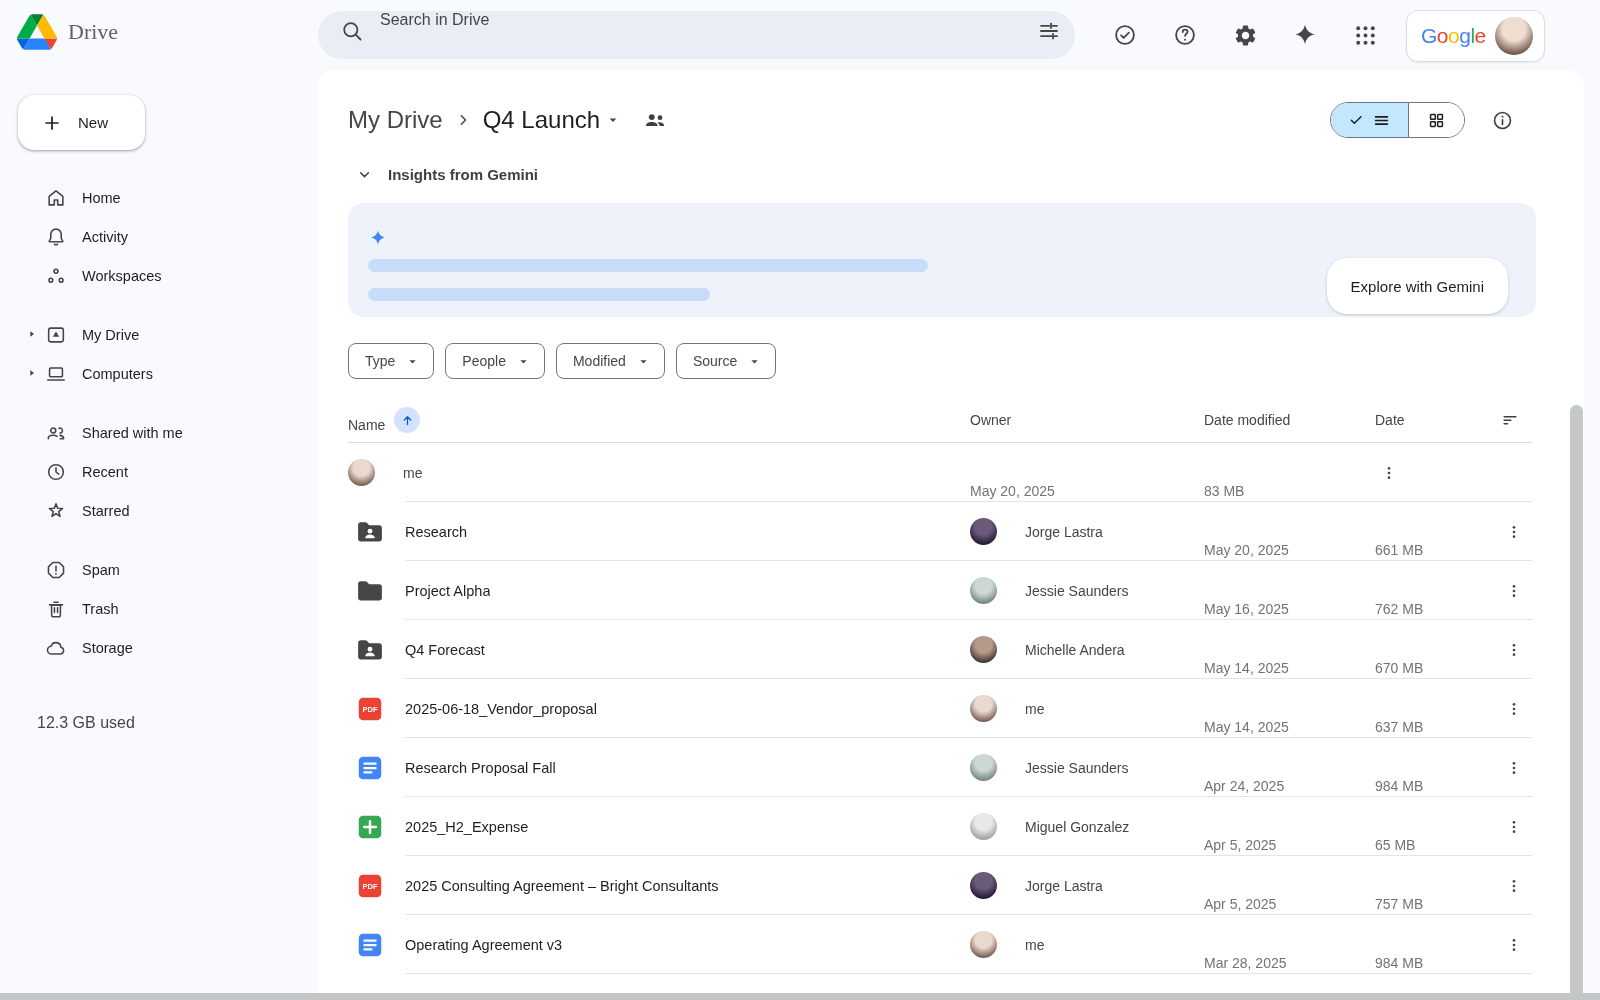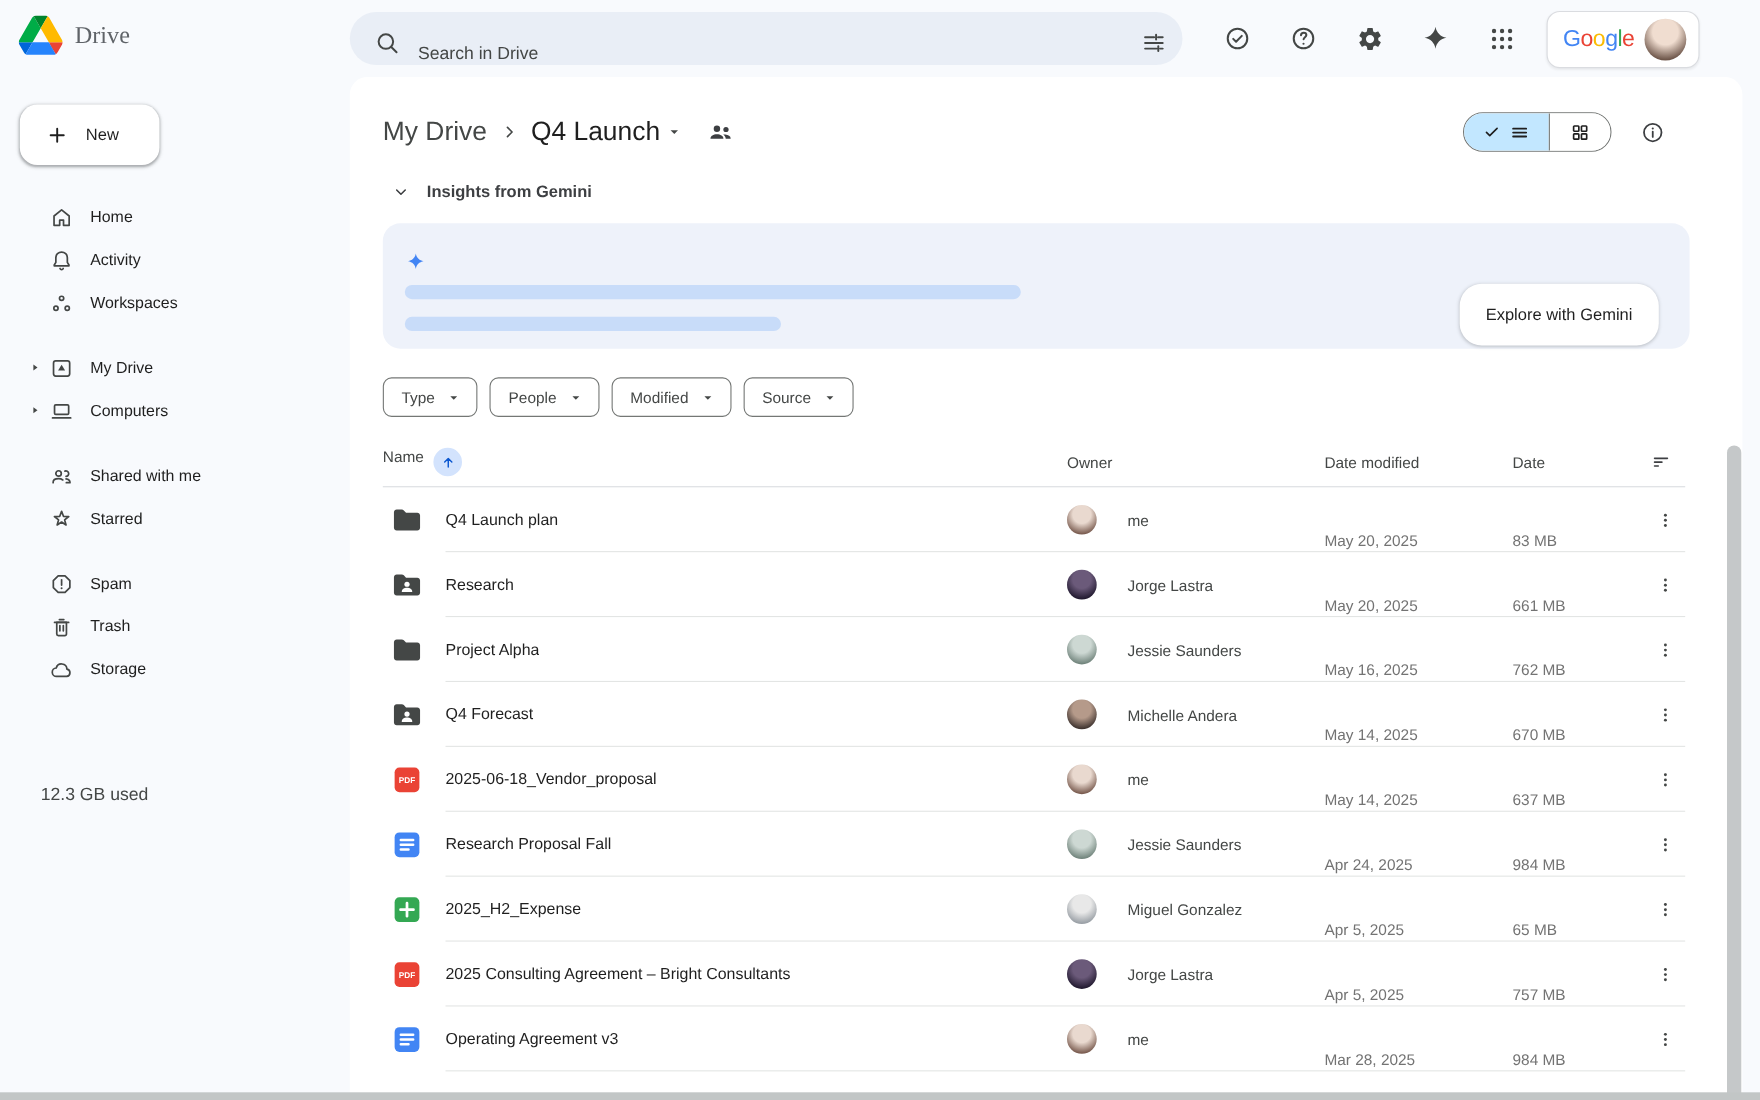--- a/index.html
+++ b/index.html
@@ -15,21 +15,21 @@
 
   
   .topbar { position:absolute; top:0; left:0; width:1600px; height:70px; }
   .brand { position:absolute; left:17px; top:14px; display:flex; align-items:center; gap:11px; }
   .brand-logo { width:40px; height:36px; }
   .brand-name { font-size:22px; color:#5f6368;font-family:Liberation Serif, serif; }
 
   .searchbar {
     position:absolute; left:318px; top:11px; width:757px; height:48px;
     background:#e9eef6; border-radius:24px;
-    display:flex; align-items:flex-end; padding:0 6px 0 14px;
+    display:flex; align-items:flex-start; padding:0 6px 0 14px;
   }
   .searchbar .s-icon { width:40px; height:40px; display:flex; align-items:center; justify-content:center; border-radius:50%; }
   .searchbar input {
     flex:1; border:none; outline:none; background:transparent;
     font-family:"Liberation Sans",sans-serif; font-size:16px; color:#1f1f1f; padding-left:8px;
   }
   .searchbar input::placeholder { color:#444746; opacity:1; }
   .tune-btn { width:40px; height:40px; border:none; background:transparent; border-radius:50%; display:flex; align-items:center; justify-content:center; cursor:pointer; }
 
   .topbar-icons { position:absolute; left:1103px; top:13px; display:flex; align-items:center; gap:16px; }
@@ -115,21 +115,21 @@
   .grid-cols {
     display:grid;
     grid-template-columns: 1fr 234px 171px 125px 32px;
     align-items:center;
   }
   .table-head {
     position:absolute; top:328px; left:30px; right:52px; height:45px;
     border-bottom:1px solid #dadce0;
     font-size:14px; font-weight:500; color:#444746;
   }
-  .th-name { display:flex; align-items:flex-start; gap:9px; cursor:pointer; }
+  .th-name { display:flex; align-items:flex-end; gap:9px; cursor:pointer; }
   .sort-bubble { width:26px; height:26px; border-radius:50%; background:#d3e3fd; display:flex; align-items:center; justify-content:center; }
   .th-sort { justify-self:start; border:none; background:transparent; cursor:pointer; display:flex; }
 
   .rows { position:absolute; top:373px; left:30px; right:52px; }
   .row { height:59px; position:relative; cursor:pointer; }
   .row::after { content:""; position:absolute; left:57px; right:0; bottom:0; border-bottom:1px solid #e3e5e4; }
   .cell-name { display:flex; align-items:center; gap:20px; padding-left:7px; min-width:0; }
   .file-icon { width:30px; height:30px; flex:none; }
   .file-name { font-size:14.5px; font-weight:500; color:#1f1f1f; white-space:nowrap; overflow:hidden; text-overflow:ellipsis; }
   .cell-owner { display:flex; align-items:center; gap:28px; font-size:14px; color:#444746; }
@@ -289,20 +289,29 @@
             <svg width="22" height="22" viewBox="0 0 24 24" fill="none" stroke="#444746" stroke-width="1.7" stroke-linecap="round" stroke-linejoin="round">
               <circle cx="9" cy="9.2" r="2.7"></circle>
               <path d="M3.6 18.3v-.4c0-2.1 2.4-3.5 5.4-3.5 1.7 0 3.2.5 4.2 1.2M15.3 6.9a2.7 2.7 0 1 1 1.1 5.2M16.4 14.6c2.3.4 3.9 1.6 3.9 3.3v.4h-3.6"></path>
             </svg>
           </span>
           <span>Shared with me</span>
         </div>
         <div class="nav-item">
           <span class="nav-icon">
             <svg width="22" height="22" viewBox="0 0 24 24" fill="none" stroke="#444746" stroke-width="1.7" stroke-linecap="round" stroke-linejoin="round">
+              <circle cx="12" cy="12" r="8"></circle>
+              <path d="M12 7.5V12l3 2.3"></path>
+            </svg>
+          </span>
+          <span>Recent</span>
+        </div>
+        <div class="nav-item">
+          <span class="nav-icon">
+            <svg width="22" height="22" viewBox="0 0 24 24" fill="none" stroke="#444746" stroke-width="1.7" stroke-linecap="round" stroke-linejoin="round">
               <path d="m12 4.2 1.85 4.9 5.25.25-4.1 3.3 1.4 5.05L12 14.8l-4.4 2.9 1.4-5.05-4.1-3.3 5.25-.25z"></path>
             </svg>
           </span>
           <span>Starred</span>
         </div>
       </div>
       <div class="nav-group">
         <div class="nav-item">
           <span class="nav-icon">
             <svg width="22" height="22" viewBox="0 0 24 24" fill="none" stroke="#444746" stroke-width="1.7" stroke-linecap="round" stroke-linejoin="round">
@@ -445,28 +454,20 @@
     <div>Date</div>
     <button class="th-sort">
       <svg width="20" height="20" viewBox="0 0 24 24" fill="none" stroke="#3d3f42" stroke-width="1.8" stroke-linecap="round">
           <path d="M5 8h14M5 12.2h8M5 16.4h4"></path>
         </svg>
     </button>
   </div>
 
   <div class="rows" id="rows">
       <div class="row grid-cols">
-        <div class="cell-name">
-          <span class="file-icon">
-            <svg width="30" height="30" viewBox="0 0 24 24">
-              <path d="M2.5 6.5v11c0 1.1.9 2 2 2h15c1.1 0 2-.9 2-2v-9c0-1.1-.9-2-2-2h-8.2L9.7 4.8c-.4-.4-.9-.6-1.5-.6H4.5c-1.1 0-2 .9-2 2z" fill="#444746"></path>
-            </svg>
-          </span>
-          <span class="file-name">Q4 Launch plan</span>
-        </div>
         <div class="cell-owner">
           <span class="avatar owner-avatar" style="background:radial-gradient(circle at 50% 32%, #e9d9cf 0 36%, #7a5c50 78%);"></span>
           <span>me</span>
         </div>
         <div class="cell-date">May 20, 2025</div>
         <div class="cell-size">83 MB</div>
         <button class="kebab">
           <svg width="20" height="20" viewBox="0 0 24 24" fill="#444746">
             <circle cx="12" cy="6.4" r="1.6"></circle>
             <circle cx="12" cy="12" r="1.6"></circle>

